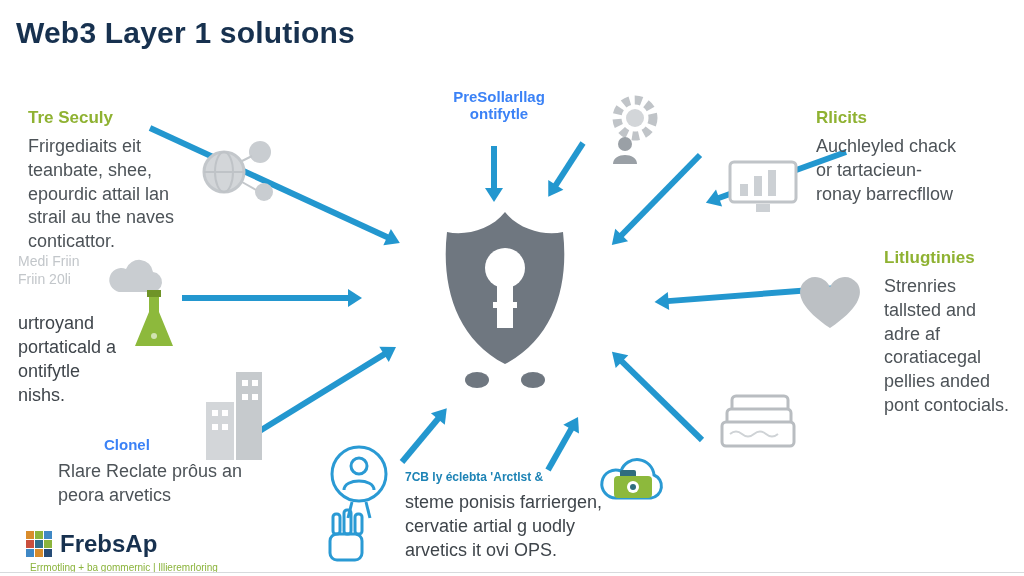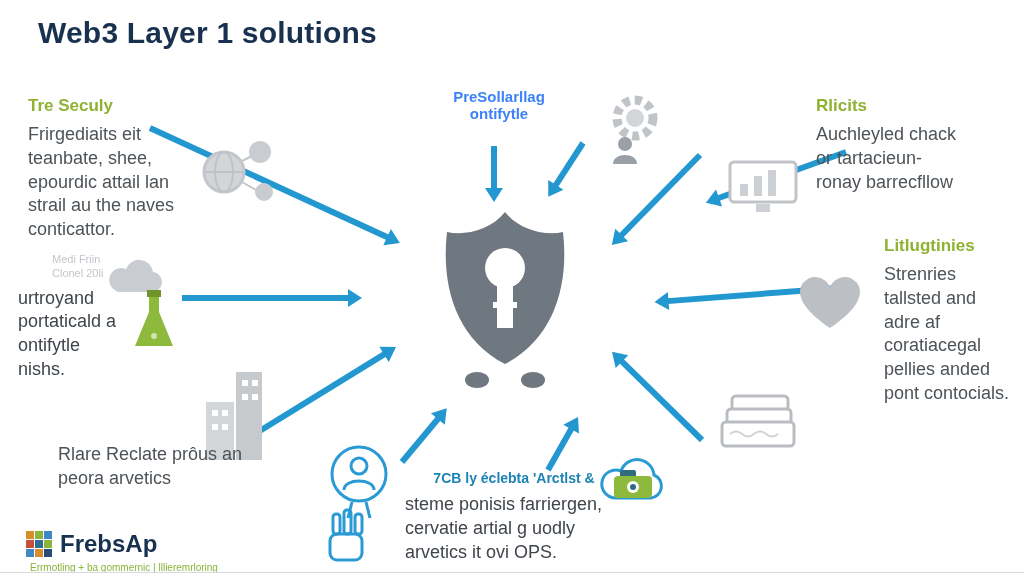--- a/index.html
+++ b/index.html
@@ -1,26 +1,26 @@
 <!DOCTYPE html>
 <html><head>
 <meta charset="utf-8">
 <style>
   html,body{margin:0;padding:0;background:#fff;}
   .stage{position:relative;width:1024px;height:576px;background:#fff;overflow:hidden;
          font-family:"Liberation Sans","DejaVu Sans",sans-serif;}
   .abs{position:absolute;}
 
-  .title{left:38px;top:16px;font-size:30px;font-weight:800;color:#17314f;letter-spacing:.2px;}
-
-  .h-green{font-size:17px;font-weight:700;color:#8fb232;}
+  .title{left:16px;top:16px;font-size:30px;font-weight:800;color:#17314f;letter-spacing:.2px;}
+
+  .h-green{font-size:17px;font-weight:700;color:#8fb232;margin-top:12px;}
   .h-blue{font-size:15px;font-weight:700;color:#3b82f6;}
   .body-txt{font-size:18px;line-height:1.32;color:#4d5358;margin-top:7px;}
-  .note-txt{font-size:11px;line-height:1.3;color:#c2c6ca;margin-left:34px;}
-  .lead-txt{font-size:14px;font-weight:700;color:#1d83b5;text-align:center;}
+  .note-txt{font-size:14px;line-height:1.3;color:#c2c6ca;}
+  .lead-txt{font-size:12px;font-weight:700;color:#1d83b5;}
 
   
   .arrow{position:absolute;height:0;transform-origin:0 50%;}
   .arrow .shaft{position:absolute;left:0;top:-3px;height:6px;background:#2397cf;width:calc(100% - 13px);}
   .arrow .head{position:absolute;right:0;top:-9px;width:0;height:0;
                border-left:14px solid #2397cf;border-top:9px solid transparent;border-bottom:9px solid transparent;}
 
   
   .logo-grid{display:grid;grid-template-columns:repeat(3,8px);grid-template-rows:repeat(3,8px);gap:1px;}
   .logo-grid i{display:block;}
@@ -207,30 +207,31 @@
     <div class="h-blue">ontifytle</div>
   </div>
 
   <div class="abs" style="left:816px;top:96px;width:150px;">
     <div class="h-green">Rlicits</div>
     <div class="body-txt">Auchleyled chack or tartacieun-ronay barrecfllow</div>
   </div>
 
   <div class="abs" style="left:18px;top:252px;width:100px;">
     <div class="note-txt">Medi Friin</div>
-    <div class="note-txt">Clonel 20li</div>
-    <div class="body-txt" style="margin-top:6px;color:#3f454b;">urtroyand portaticald a ontifytle nishs.</div>
+    <div class="note-txt">Friin 20li</div>
+    <div class="body-txt" style="margin-top:24px;color:#3f454b;">urtroyand portaticald a ontifytle nishs.</div>
   </div>
 
   <div class="abs" style="left:884px;top:236px;width:128px;">
     <div class="h-green">Litlugtinies</div>
     <div class="body-txt">Strenries tallsted and adre af coratiacegal pellies anded pont contocials.</div>
   </div>
 
   <div class="abs" style="left:58px;top:436px;width:190px;">
+    <div class="h-blue" style="padding-left:46px;">Clonel</div>
     <div class="body-txt">Rlare Reclate prôus an peora arvetics</div>
   </div>
 
   <div class="abs" style="left:405px;top:470px;width:218px;">
     <div class="lead-txt">7CB ly éclebta 'Arctlst &amp;</div>
     <div class="body-txt" style="color:#3f454b;">steme ponisis farriergen, cervatie artial g uodly arvetics it ovi OPS.</div>
   </div>
 
 
   <div class="abs" style="left:26px;top:530px;display:flex;align-items:center;gap:8px;">

